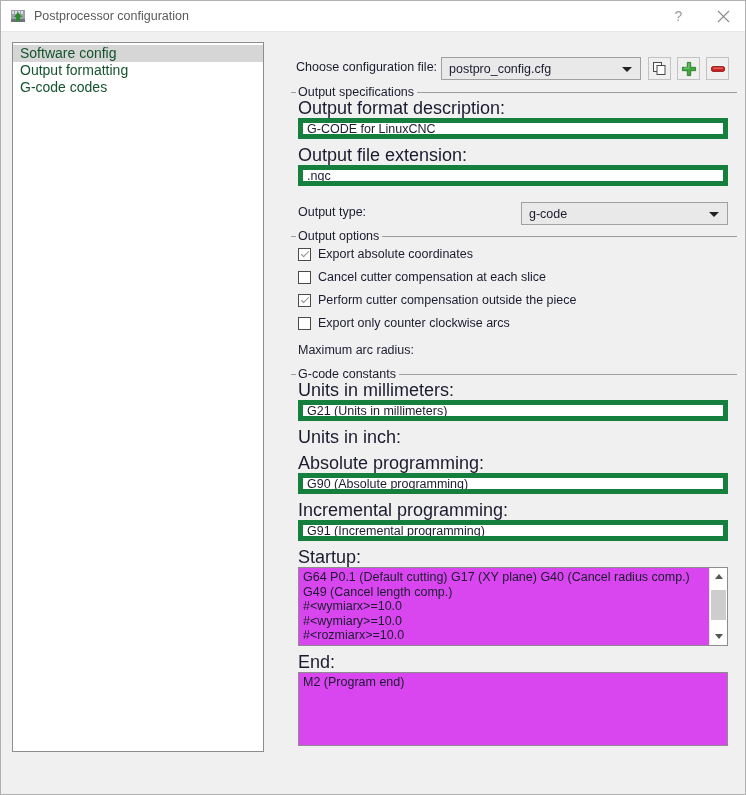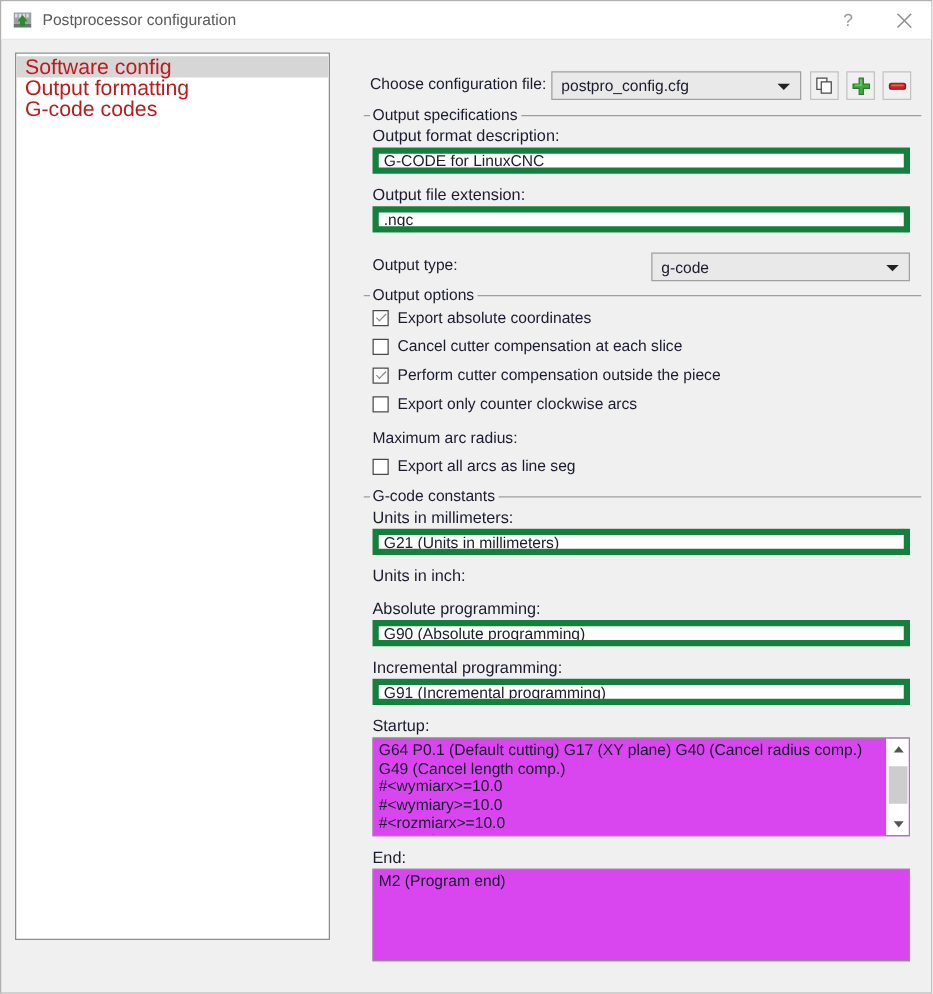--- a/index.html
+++ b/index.html
@@ -67,22 +67,22 @@
     height: 710px;
     background: #ffffff;
     border: 1px solid #8d8d8d;
     box-sizing: border-box;
     overflow: hidden;
   }
   .side-item {
     height: 17px;
     line-height: 17px;
     padding: 0 0 0 7px;
-    font-size: 17px;
-    color: #b91c1c;
+    font-size: 14px;
+    color: #14532d;
     white-space: nowrap;
   }
   .side-item.first { margin-top: 2px; }
   .side-item.selected {
     background: #d6d6d6;
   }
 
   
   .panel {
     position: absolute;
@@ -159,21 +159,21 @@
   }
   .group > .gline {
     position: absolute;
     left: 0; right: 0; top: 0;
     height: 1px;
     background: #9e9e9e;
   }
   .gbody { padding-top: 9px; }
 
   .flabel {
-    font-size: 13px;
+    font-size: 18px;
     margin: 0 0 2px 7px;
     line-height: 15px;
     white-space: nowrap;
   }
   .tfield {
     display: block;
     width: 430px;
     margin-left: 7px;
     height: 21px;
     background: #ffffff;
@@ -469,24 +469,20 @@
         <div class="cbrow">
           <span class="cbox checked"></span>
           <span class="cblabel">Perform cutter compensation outside the piece</span>
         </div>
         <div class="cbrow">
           <span class="cbox"></span>
           <span class="cblabel">Export only counter clockwise arcs</span>
         </div>
         <div class="spinrow">
           <span class="ilabel">Maximum arc radius:</span>
-        </div>
-        <div class="cbrow">
-          <span class="cbox"></span>
-          <span class="cblabel">Export all arcs as line seg</span>
         </div>
       </div>
     </div>
 
     <div class="group">
       <div class="gline"></div>
       <div class="glabel">G-code constants</div>
       <div class="gbody">
         <div class="flabel">Units in millimeters:</div>
         <input class="tfield" type="text" value="G21 (Units in millimeters)" style="">

